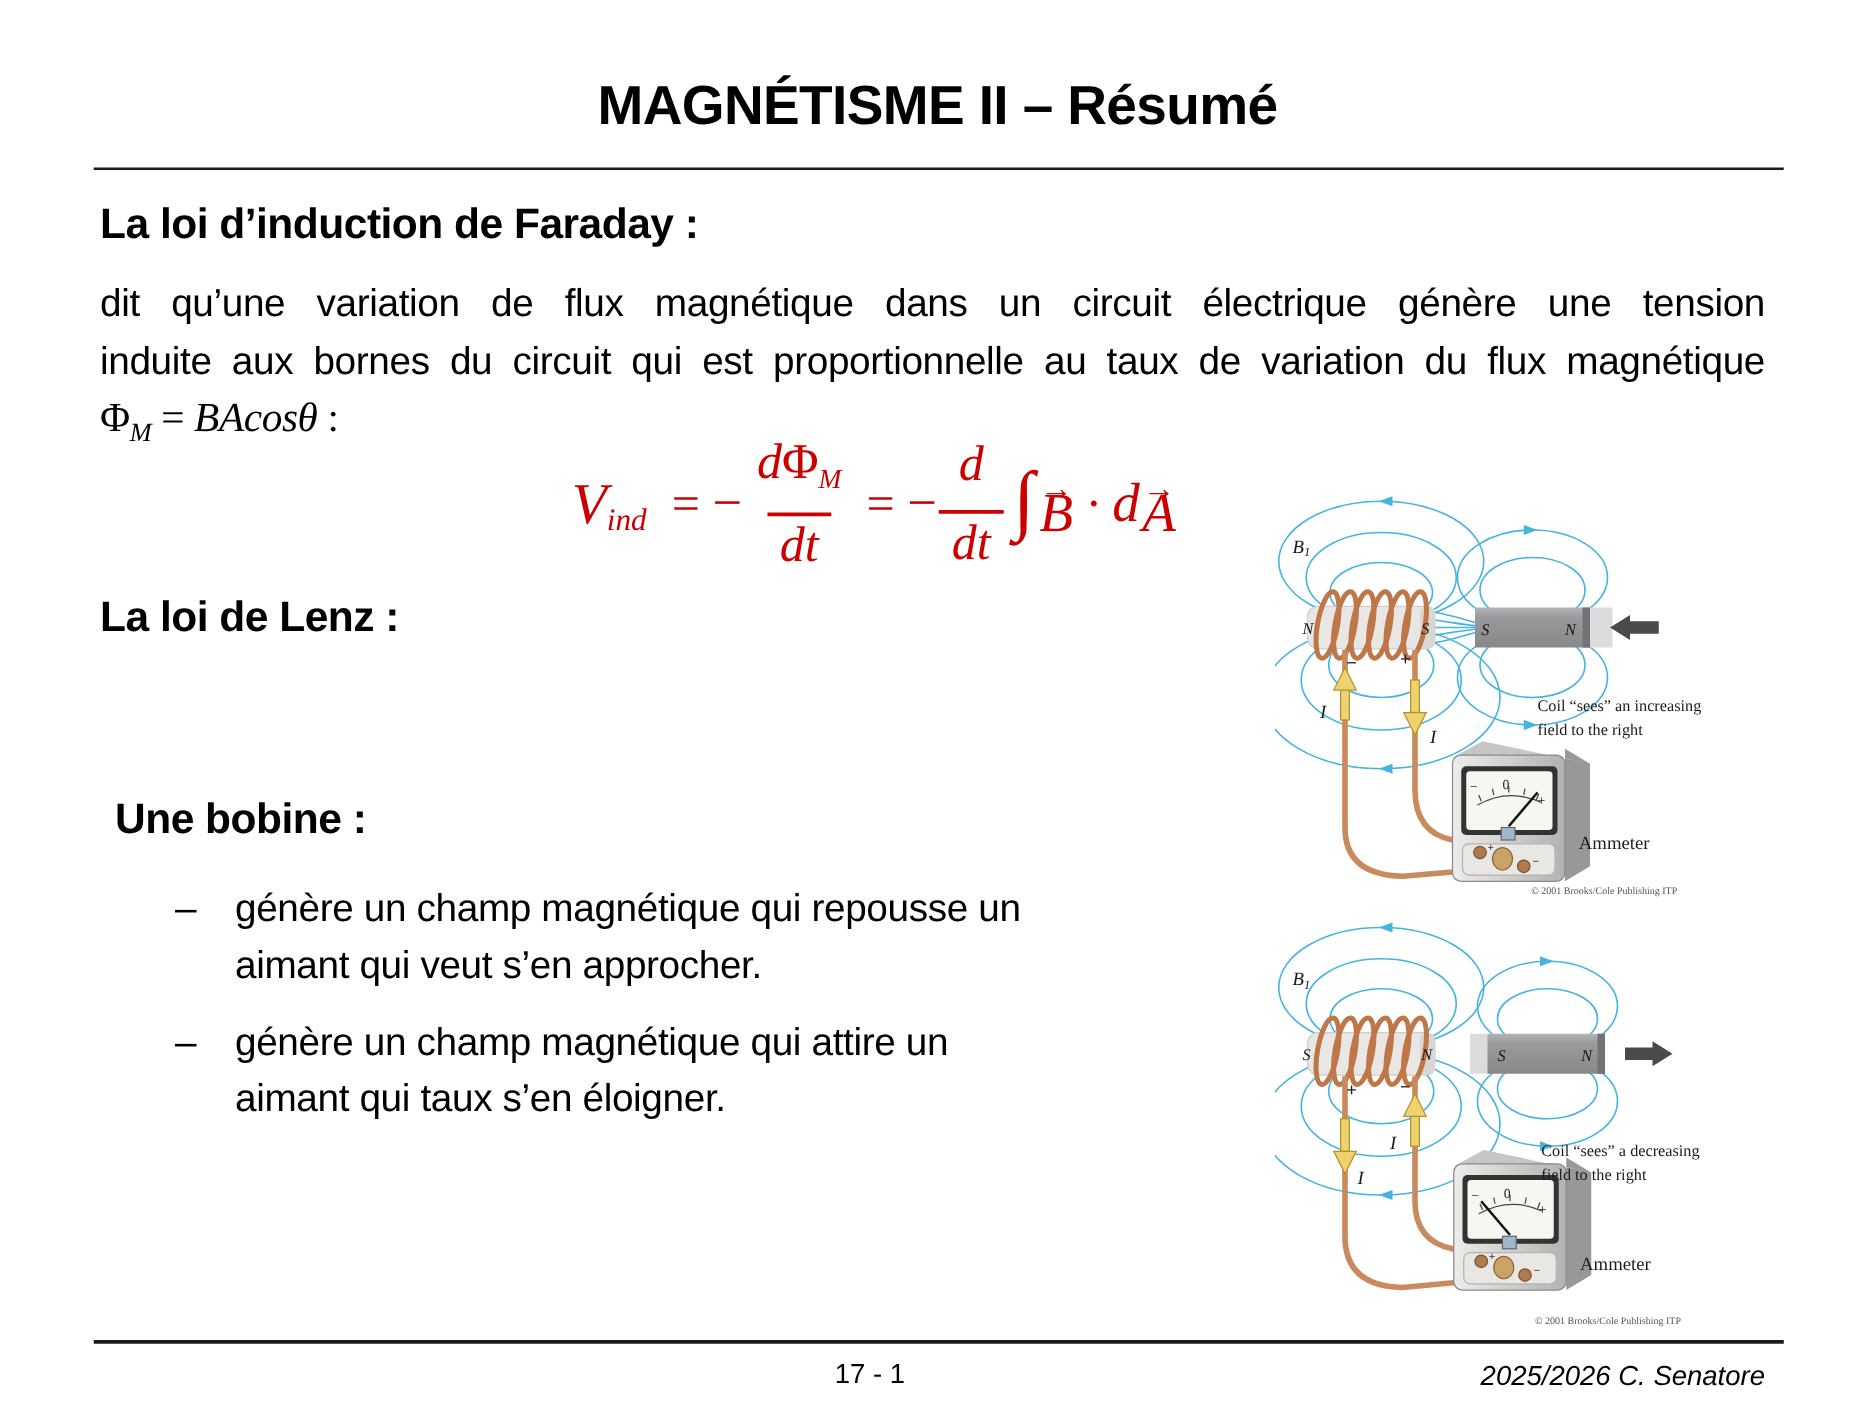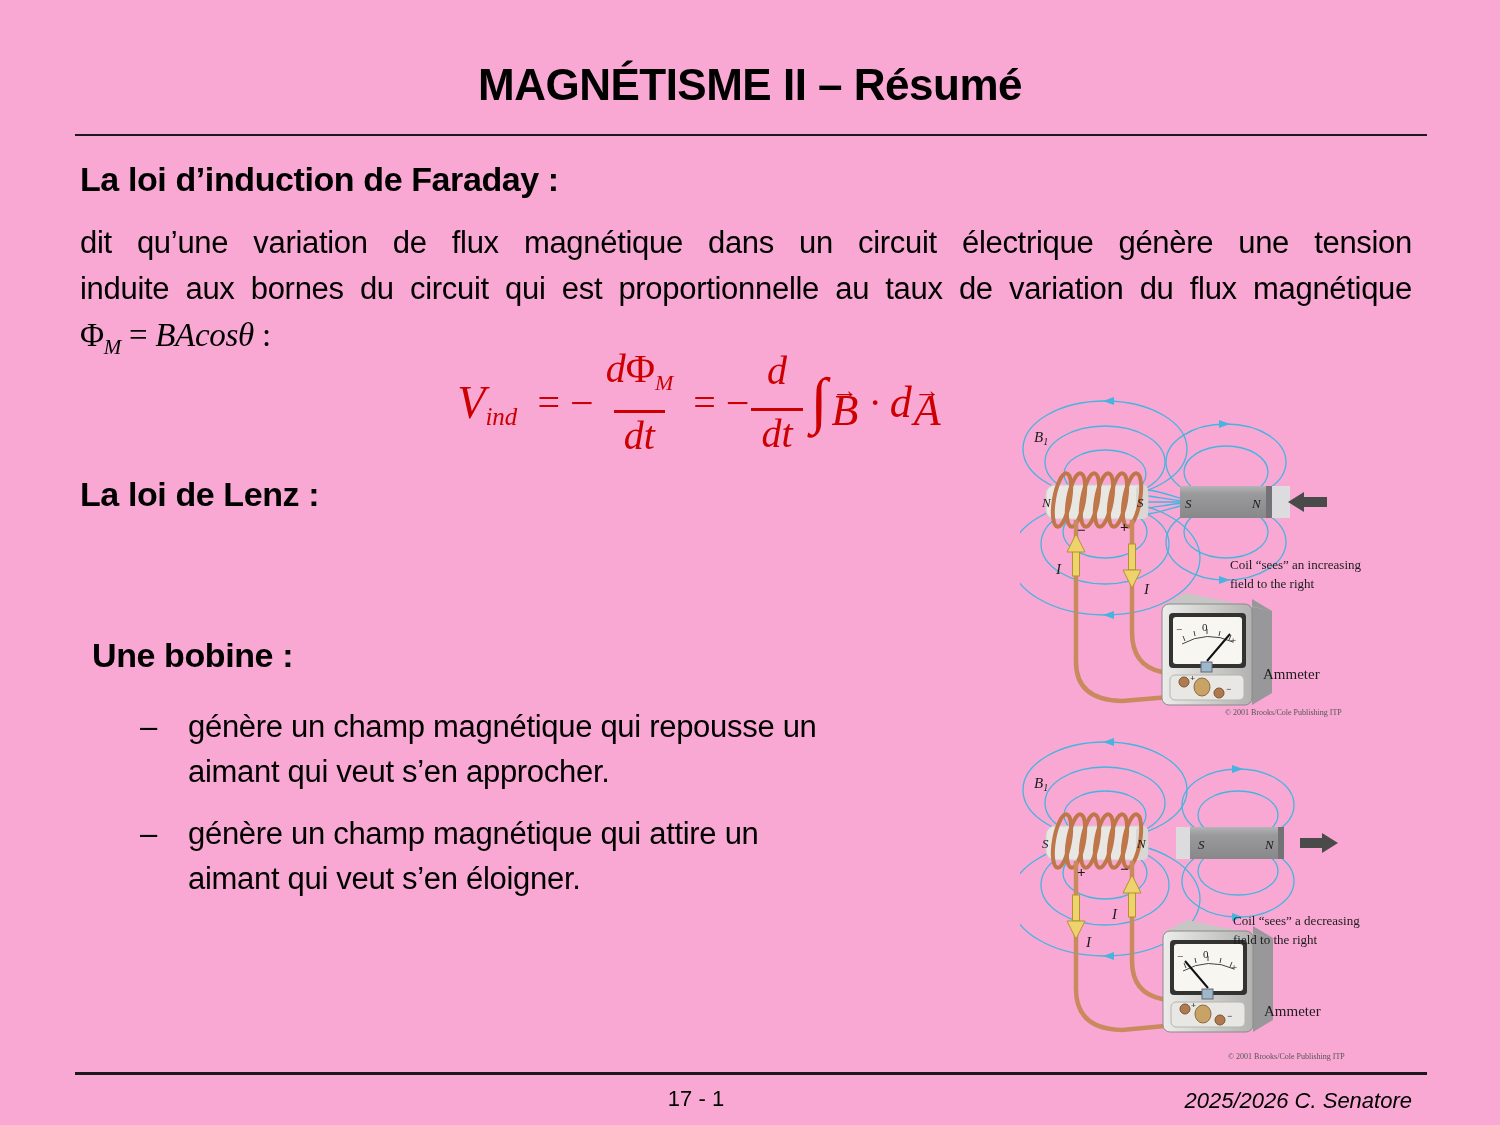--- a/index.html
+++ b/index.html
@@ -1,16 +1,16 @@
 <!DOCTYPE html>
 <html><head>
 <meta charset="utf-8">
 <style>
   html,body{margin:0;padding:0;background:#888;}
-  .slide{position:relative;width:1500px;height:1125px;background:#f9a8d4;overflow:hidden;
+  .slide{position:relative;width:1500px;height:1125px;background:#ffffff;overflow:hidden;
          font-family:"Liberation Sans",sans-serif;color:#000;}
   .abs{position:absolute;}
   .title{top:60px;left:0;width:1500px;text-align:center;font-size:44px;font-weight:bold;letter-spacing:-0.5px;}
   .rule-top{top:134px;left:75px;width:1352px;height:2px;background:#1a1a1a;}
   .rule-bottom{top:1072px;left:75px;width:1352px;height:3px;background:#1a1a1a;}
   .h1{font-size:34px;font-weight:bold;letter-spacing:-0.4px;}
   .h-faraday{top:160px;left:80px;}
   .h-lenz{top:475px;left:80px;}
   .h-bobine{top:636px;left:92px;}
   .para{top:220px;left:80px;width:1332px;font-size:31px;line-height:46px;letter-spacing:-0.3px;}
@@ -98,21 +98,21 @@
 
   <div class="abs h1 h-bobine">Une bobine :</div>
 
   <div class="abs bullets">
     <div class="bullet">
       <span class="dash">–</span>
       <span class="btxt">génère un champ magnétique qui repousse un aimant qui veut s’en approcher.</span>
     </div>
     <div class="bullet">
       <span class="dash">–</span>
-      <span class="btxt">génère un champ magnétique qui attire un aimant qui veut s’en éloigner.</span>
+      <span class="btxt">génère un champ magnétique qui attire un aimant qui taux s’en éloigner.</span>
     </div>
   </div>
 
   <svg class="fig fig1" viewBox="0 0 370 340">
     <defs>
       <linearGradient id="am1" x1="0" y1="0" x2="1" y2="0">
         <stop offset="0" stop-color="#ececea"></stop>
           <stop offset="1" stop-color="#b2b2b0"></stop>
       </linearGradient>
       <linearGradient id="mag1" x1="0" y1="0" x2="0" y2="1">

